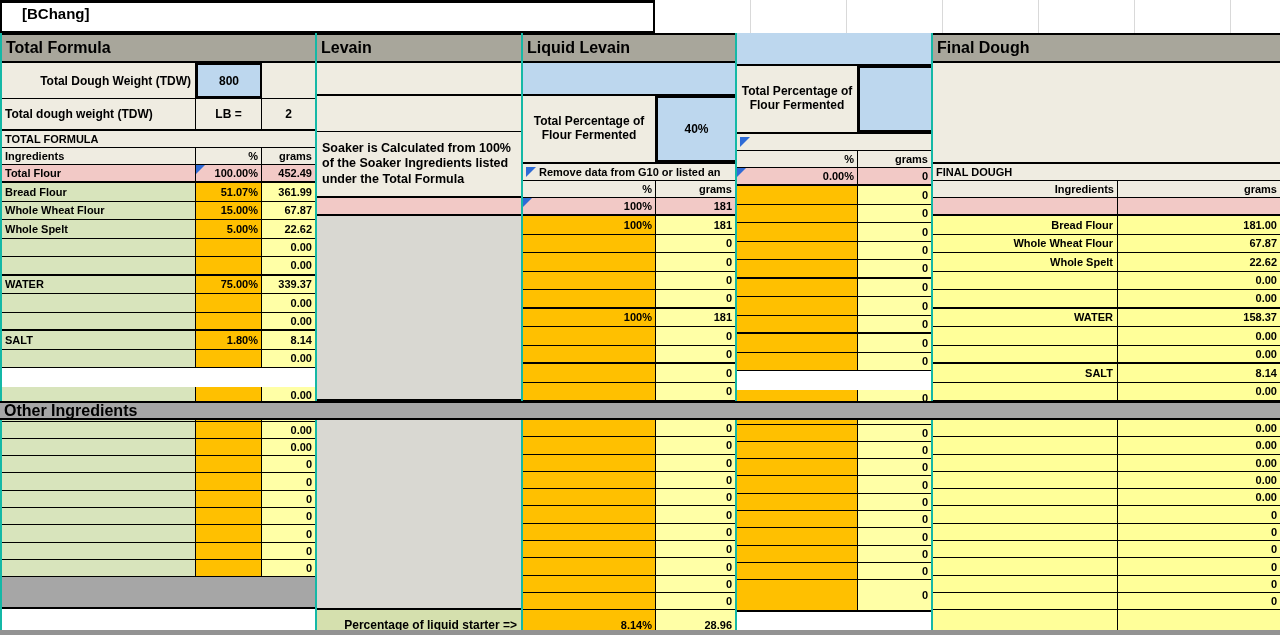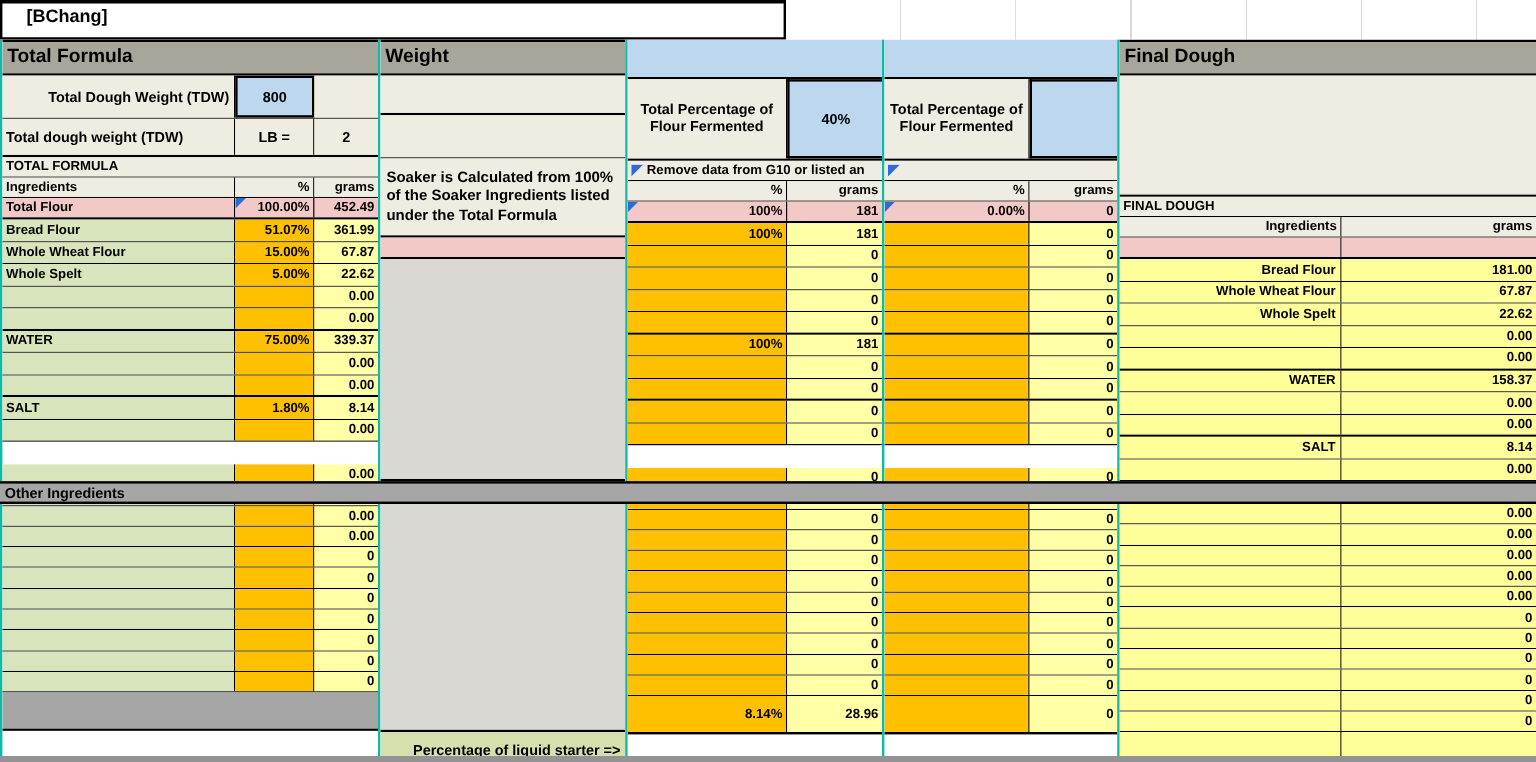--- a/index.html
+++ b/index.html
@@ -9,21 +9,21 @@
   
   .title-cell{position:absolute;left:0;top:0;width:655px;height:33px;box-sizing:border-box;
     background:#fff;border:2px solid #000;border-top-width:3px;display:flex;align-items:baseline;
     padding:2px 6px 0 6px;overflow:hidden;white-space:nowrap;}
   .title-main{font-size:21px;}
   .title-author{font-size:15px;margin-left:14px;}
   .title-strip{position:absolute;left:655px;top:0;width:625px;height:33px;background:#fff;
     background-image:repeating-linear-gradient(to right,#fff 0 95px,#d9d9d9 95px 96px);}
   .band-overlay{position:absolute;left:0;top:401px;width:1280px;height:19px;box-sizing:border-box;
     background:#A6A6A6;border-top:2px solid #000;border-bottom:2px solid #000;z-index:6;
-    display:flex;align-items:center;padding-left:4px;font-size:12px;overflow:hidden;white-space:nowrap;}
+    display:flex;align-items:center;padding-left:4px;font-size:16px;overflow:hidden;white-space:nowrap;}
   .bottom-strip{position:absolute;left:0;top:630.3px;width:1280px;height:4.7px;background:#939393;z-index:6;}
 
   
   .sec{position:absolute;top:33px;height:597.3px;box-sizing:border-box;border-left:2px solid #14b8a6;overflow:hidden;z-index:1;}
   #sec-tf{left:0;width:315px;}
   #sec-soaker{left:315px;width:206px;}
   #sec-ll{left:521px;width:214px;}
   #sec-p2{left:735px;width:196px;}
   #sec-fd{left:931px;width:349px;}
 
@@ -216,21 +216,21 @@
           <div class="cell wtf3 bg-pale num">0</div>
         </div>
       </div>
     <div class="row h20 bb2">
       <div class="cell merged bg-band"></div>
     </div>
   </div>
 
   <div class="sec" id="sec-soaker">
     <div class="row h30 hdr bb2">
-      <div class="cell merged bg-grayh">Weight</div>
+      <div class="cell merged bg-grayh">Levain</div>
     </div>
     <div class="row h33 bb2">
       <div class="cell merged bg-cream"></div>
     </div>
     <div class="row h36">
       <div class="cell merged bg-cream"></div>
     </div>
     <div class="row h66 bb2">
       <div class="cell merged bg-cream note-wrap">Soaker is Calculated from 100% of the Soaker Ingredients listed under the Total Formula</div>
     </div>
@@ -243,20 +243,23 @@
     <div class="row sp"></div>
     <div class="row h190 bb2">
       <div class="cell merged bg-sgray"></div>
     </div>
     <div class="row h20 bb2">
       <div class="cell merged bg-bgreen lbl-r f12">Percentage of liquid starter =&gt;</div>
     </div>
   </div>
 
   <div class="sec" id="sec-ll">
+    <div class="row h30 hdr bb2">
+      <div class="cell merged bg-grayh">Liquid Levain</div>
+    </div>
     <div class="row h33 bb2">
       <div class="cell merged bg-blue"></div>
     </div>
     <div class="row h68 bb2">
       <div class="cell wll1 bg-cream wrap f12">Total Percentage of Flour Fermented</div>
       <div class="cell wll2 bg-blue ctr f12 bd2">40%</div>
     </div>
     <div class="row h17">
       <div class="cell merged bg-cream lbl">
         <span class="mark-inline"></span>

